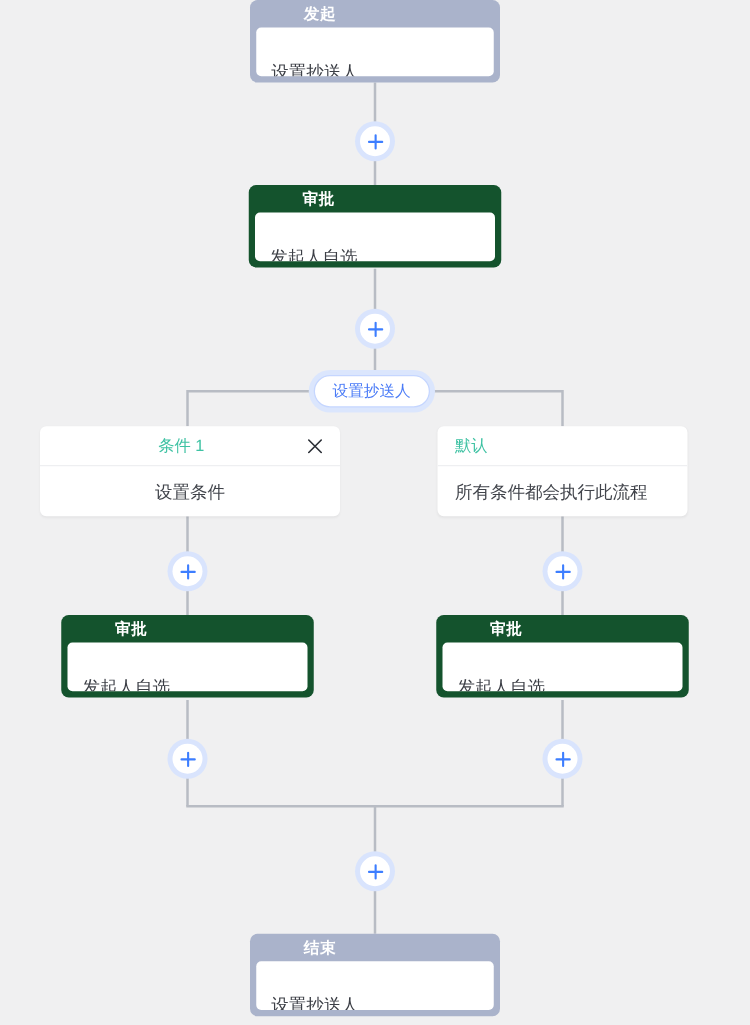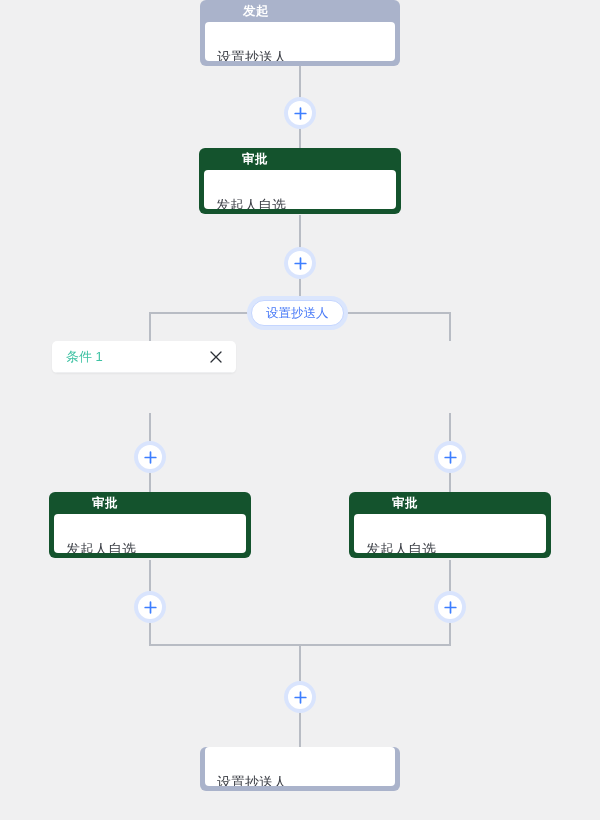--- a/index.html
+++ b/index.html
@@ -122,31 +122,38 @@
       <path d="M6.5 1.2 V11.8 M1.2 6.5 H11.8" stroke="#3d7eff" stroke-width="1.7" stroke-linecap="round"></path>
     </svg>
   </div>
 
   <div class="hline" style="left:150px; top:312px; width:300px;"></div>
   <div class="vline" style="left:149px; top:312px; height:29px;"></div>
   <div class="vline" style="left:449px; top:312px; height:29px;"></div>
 
   <div class="add-branch" style="left:251px; top:300px;">设置抄送人</div>
 
-  <div class="branch-card" style="left:52px; top:341px; width:184px;">
+  <div class="branch-card" style="left:32px; top:341px; width:240px;text-align:center;">
     <div class="branch-head">
       <span class="branch-title">条件 1</span>
       <span class="branch-close">
         <svg width="12" height="12" viewBox="0 0 12 12">
           <path d="M1 1 L11 11 M11 1 L1 11" stroke="#2b2f36" stroke-width="1.3" stroke-linecap="round"></path>
         </svg>
       </span>
     </div>
-  </div>
-
+    <div class="branch-body">设置条件</div>
+  </div>
+
+  <div class="branch-card" style="left:350px; top:341px; width:200px;">
+    <div class="branch-head">
+      <span class="branch-title">默认</span>
+    </div>
+    <div class="branch-body">所有条件都会执行此流程</div>
+  </div>
 
   <div class="vline" style="left:149px; top:413px; height:79px;"></div>
   <div class="vline" style="left:149px; top:560px; height:85px;"></div>
 
   <div class="plus-btn" style="left:138px; top:445px;">
     <svg width="13" height="13" viewBox="0 0 13 13">
       <path d="M6.5 1.2 V11.8 M1.2 6.5 H11.8" stroke="#3d7eff" stroke-width="1.7" stroke-linecap="round"></path>
     </svg>
   </div>
 
@@ -184,16 +191,17 @@
   <div class="hline" style="left:149px; top:644px; width:302px;"></div>
   <div class="vline" style="left:299px; top:644px; height:103px;"></div>
 
   <div class="plus-btn" style="left:288px; top:685px;">
     <svg width="13" height="13" viewBox="0 0 13 13">
       <path d="M6.5 1.2 V11.8 M1.2 6.5 H11.8" stroke="#3d7eff" stroke-width="1.7" stroke-linecap="round"></path>
     </svg>
   </div>
 
   <div class="node gray" style="left:200px; top:747px; width:200px;">
+    <div class="node-head">结束</div>
     <div class="node-body">设置抄送人</div>
   </div>
 
 </div>
 
 </body></html>

